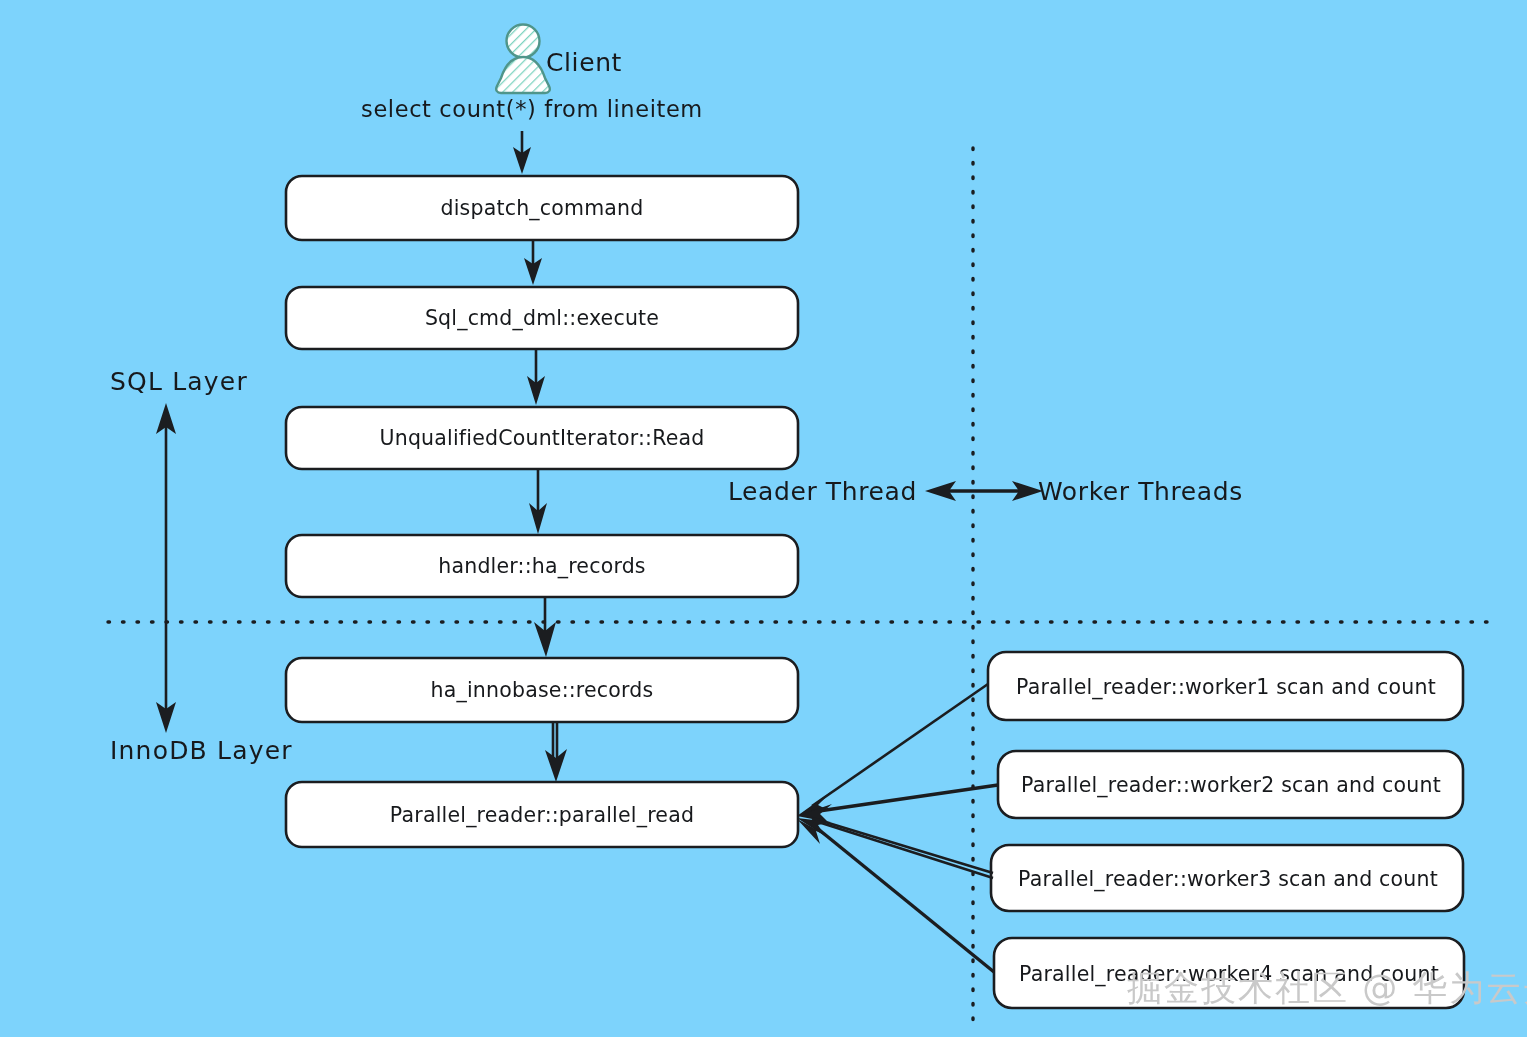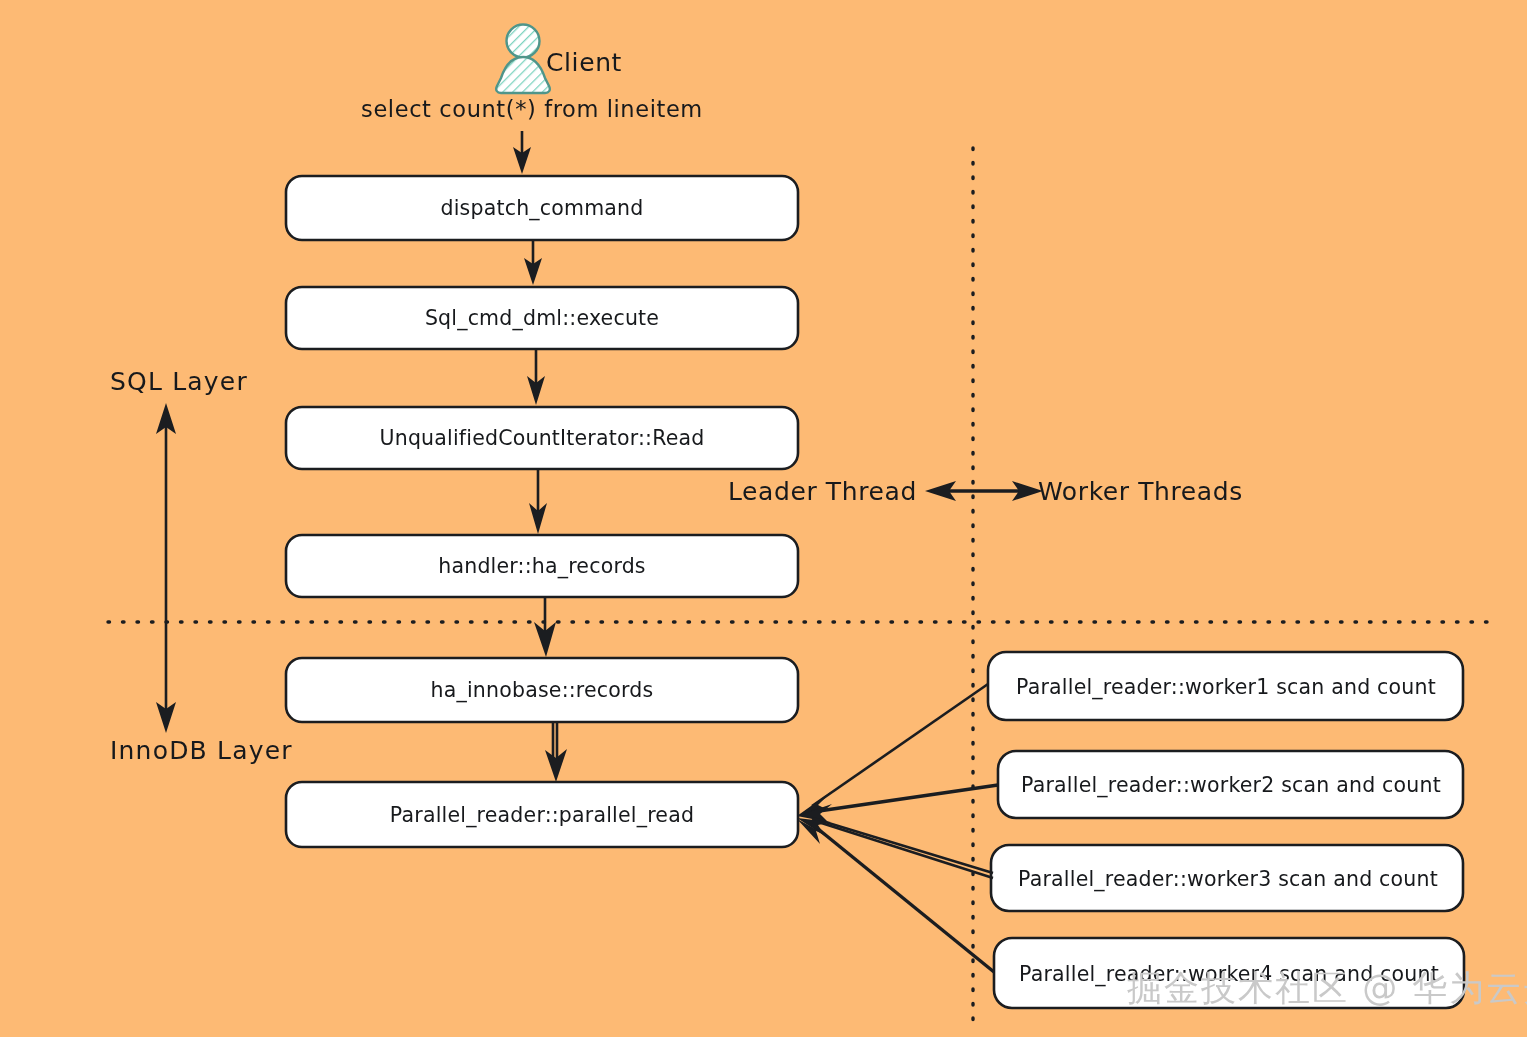--- a/index.html
+++ b/index.html
@@ -8,21 +8,21 @@
     padding: 0;
     background: #ffffff;
   }
   body {
     font-family: "DejaVu Sans", sans-serif;
   }
   #stage {
     position: relative;
     width: 1527px;
     height: 1037px;
-    background: #fdba74;
+    background: #7dd3fc;
     overflow: hidden;
   }
   #diagram-svg {
     position: absolute;
     left: 0;
     top: 0;
     width: 1527px;
     height: 1037px;
   }
   .hand-text {

